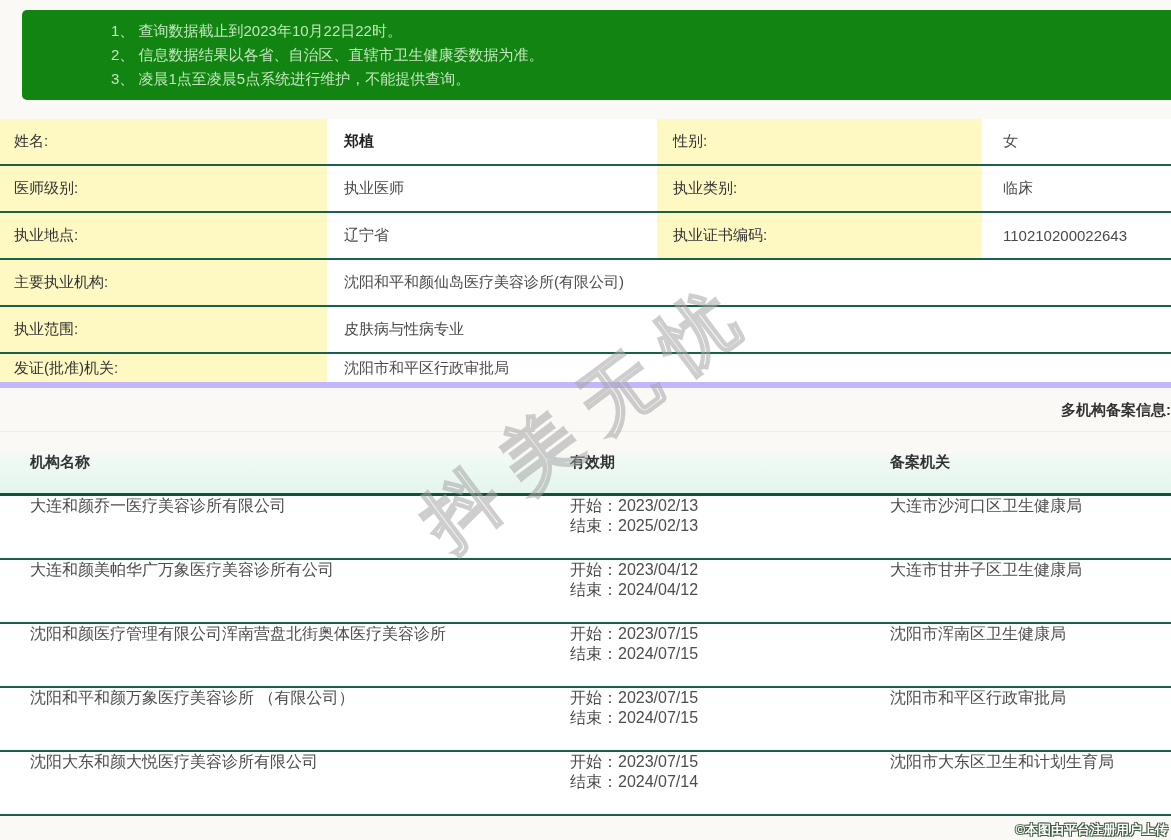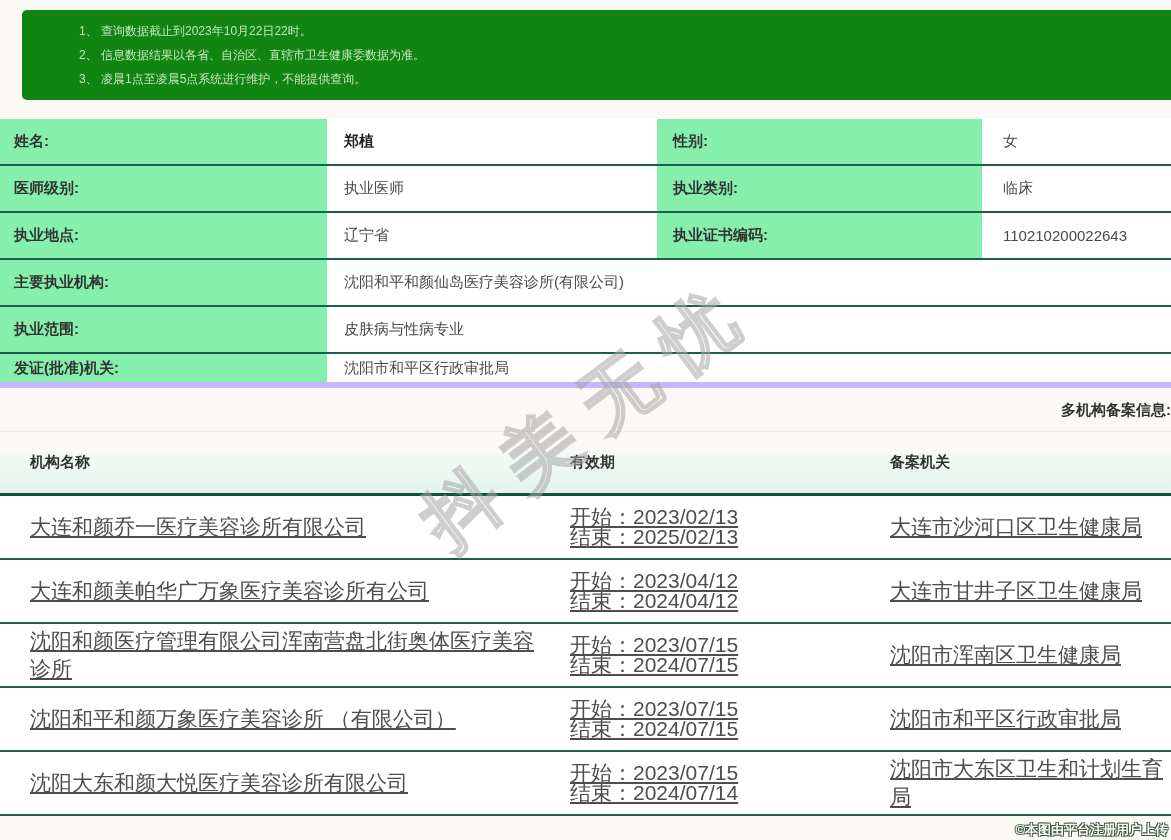--- a/index.html
+++ b/index.html
@@ -15,39 +15,40 @@
   
   .notice {
     margin: 10px 0 0 22px;
     width: calc(100% - 22px);
     background: #118411;
     border-radius: 5px 0 0 5px;
     padding: 9px 10px 9px 57px;
   }
   .notice-line {
     color: #c3e6bd;
-    font-size: 12px;
+    font-size: 15px;
     line-height: 24px;
     white-space: nowrap;
+    margin-left: 32px;
   }
 
   
   .profile-table { margin-top: 19px; background: #fff; }
   .p-row {
     display: flex;
     height: 47px;
     border-bottom: 2px solid #1a604b;
     background: #fff;
   }
   .p-row.last { border-bottom: 6px solid #c4b5fd; height: 34px; }
   .p-label, .p-label2 {
-    background: #86efac;
+    background: #fef9c3;
     display: flex;
     align-items: center;
-    font-weight: bold;
+    font-weight: normal;
     font-size: 15px;
     color: #333;
   }
   .p-label  { width: 330px; padding-left: 14px; border-right: 3px solid #fff; }
   .p-label2 { width: 330px; padding-left: 16px; border-left: 2px solid #fff; border-right: 3px solid #fff; }
   .p-value {
     width: 325px;
     display: flex; align-items: center;
     padding-left: 14px;
     font-size: 15px; color: #4a4a4a;
@@ -87,27 +88,25 @@
     border-bottom: 3px solid #11523f;
     font-weight: bold;
     font-size: 15px;
     color: #333;
   }
   .oc-name  { width: 540px; padding-left: 30px; }
   .oc-valid { width: 320px; padding-left: 30px; }
   .oc-auth  { flex: 1;      padding-left: 30px; }
   .org-row {
     display: flex;
-    align-items: center;
     height: 64px;
     border-bottom: 2px solid #1a604b;
     background: #fff;
-    font-size: 21px;
+    font-size: 16px;
     color: #4d4d4d;
-    text-decoration: underline;
   }
   .org-row .oc-valid div { line-height: 20px; white-space: nowrap; }
 
   
   .watermark {
     position: absolute;
     left: 390px; top: 315px;
     width: 400px; height: 200px;
     display: flex; align-items: center; justify-content: center;
     transform: rotate(-37deg);

